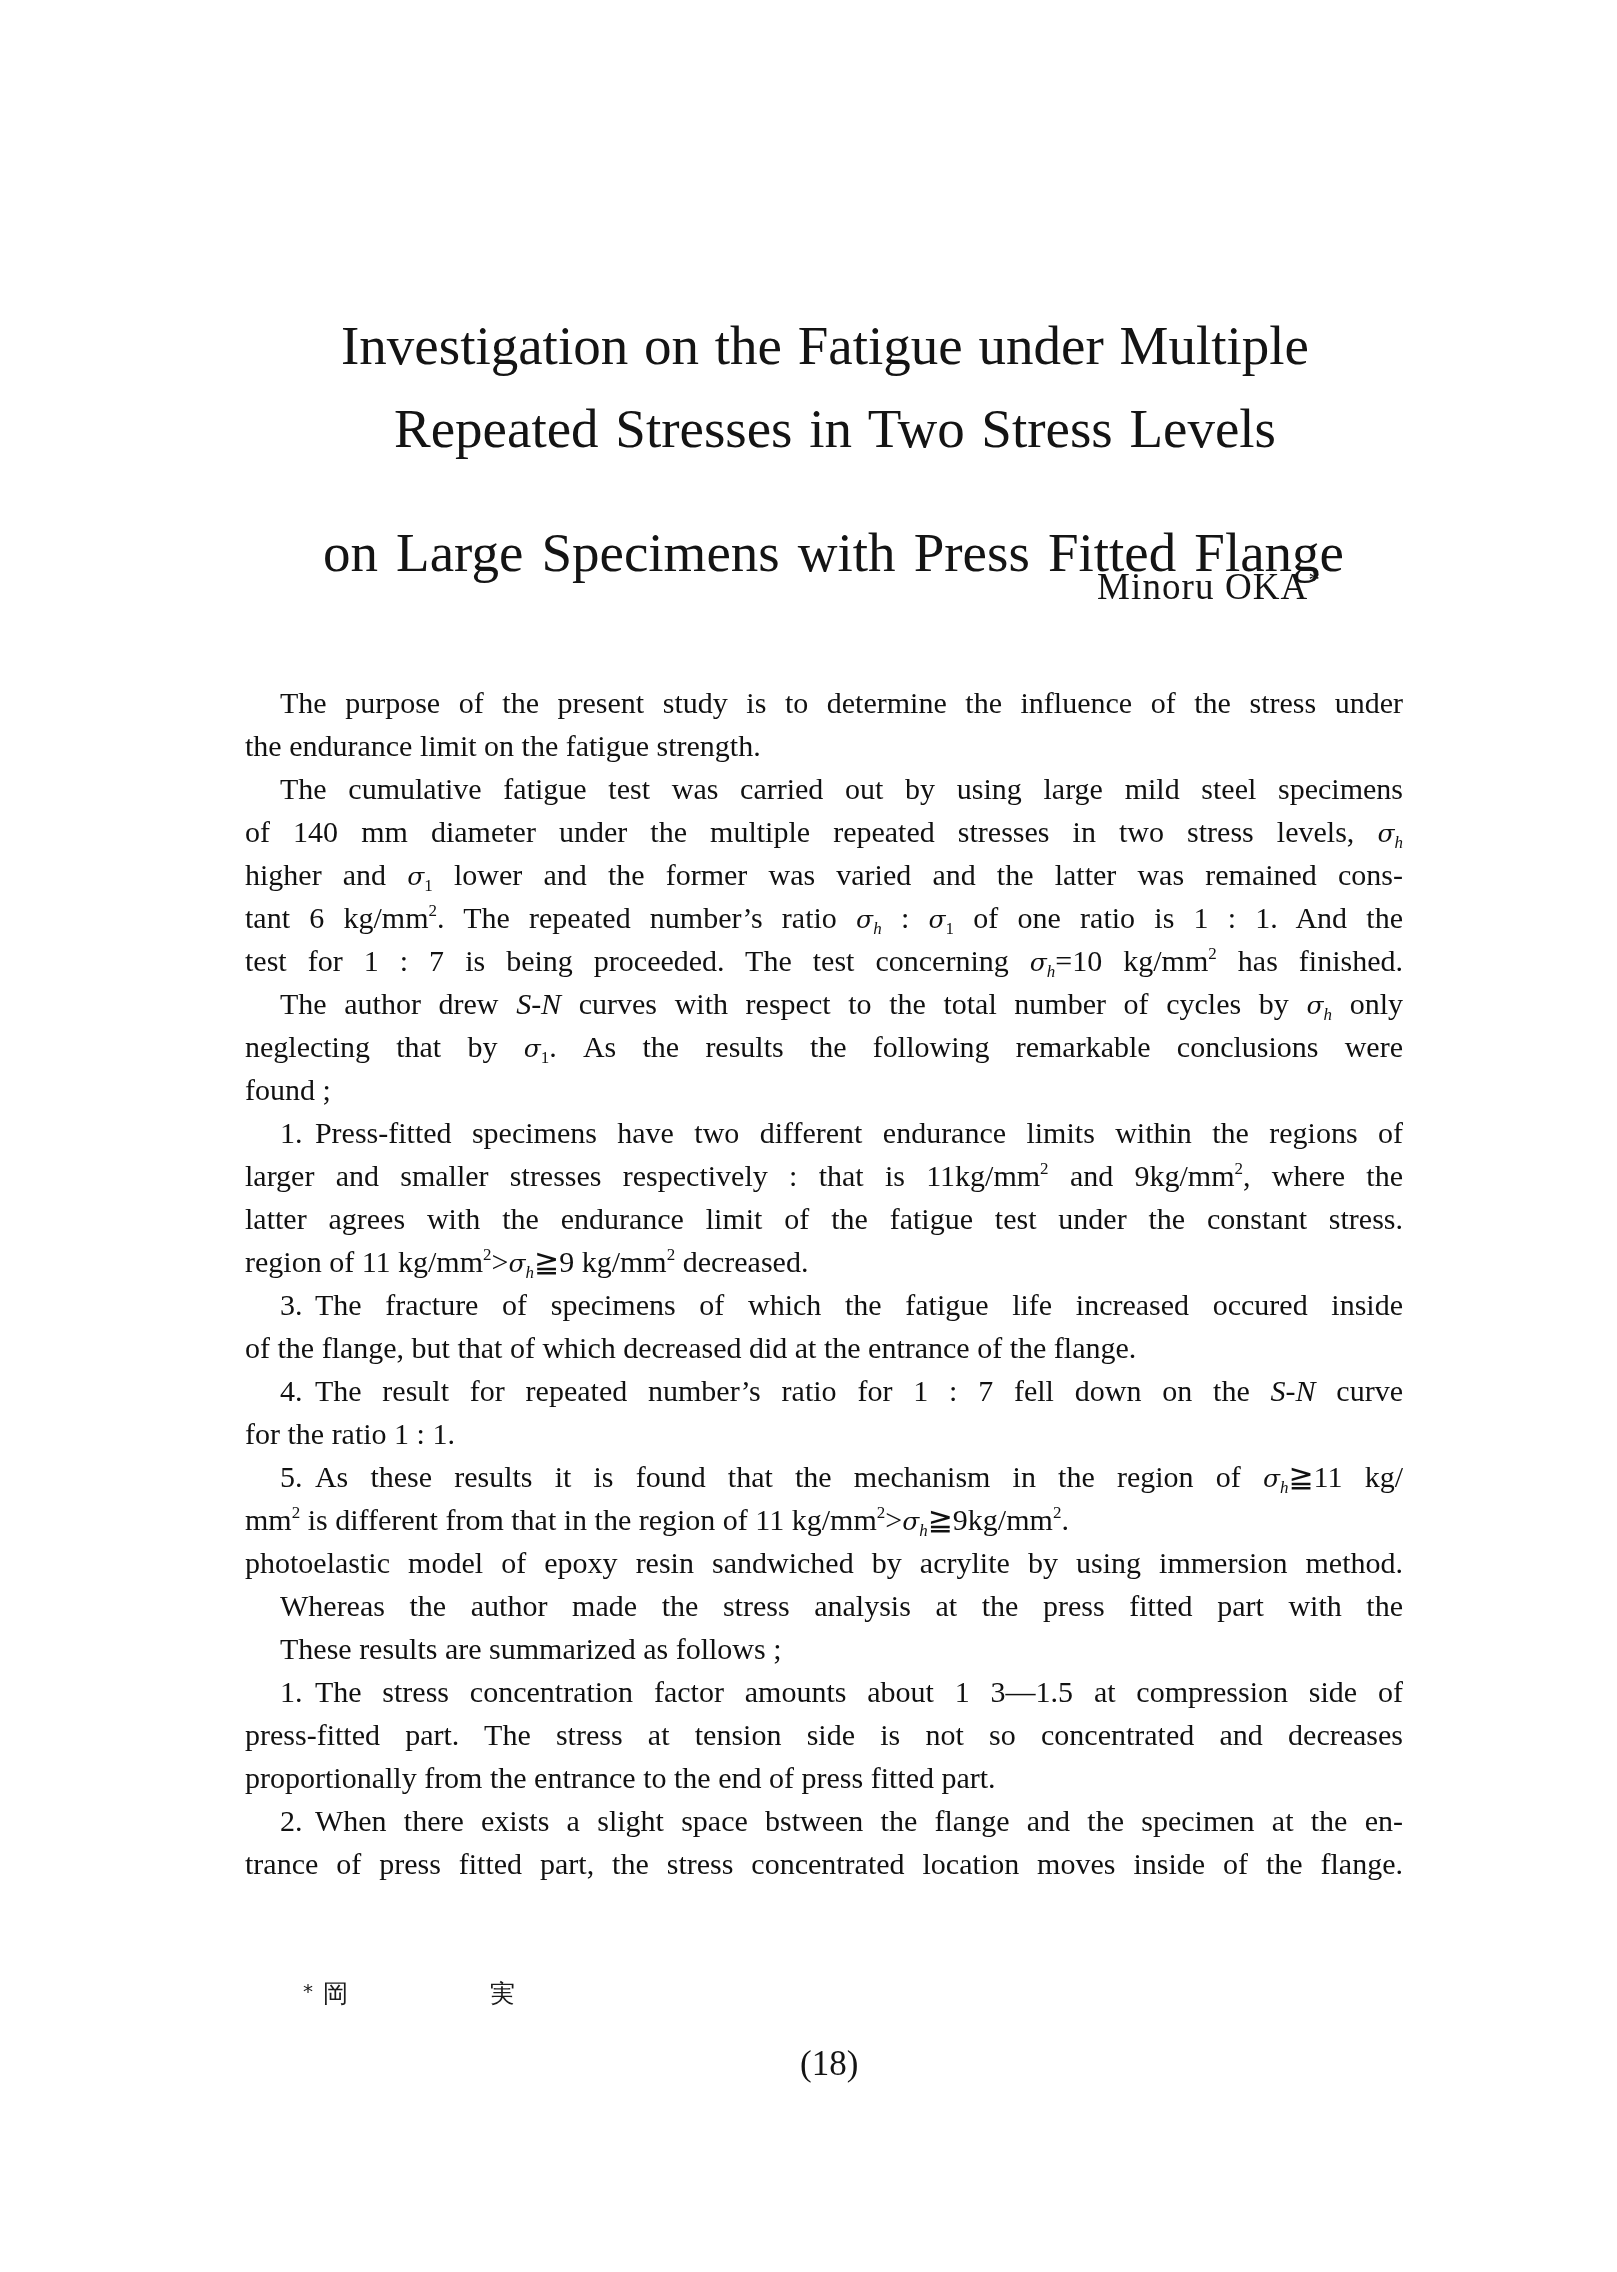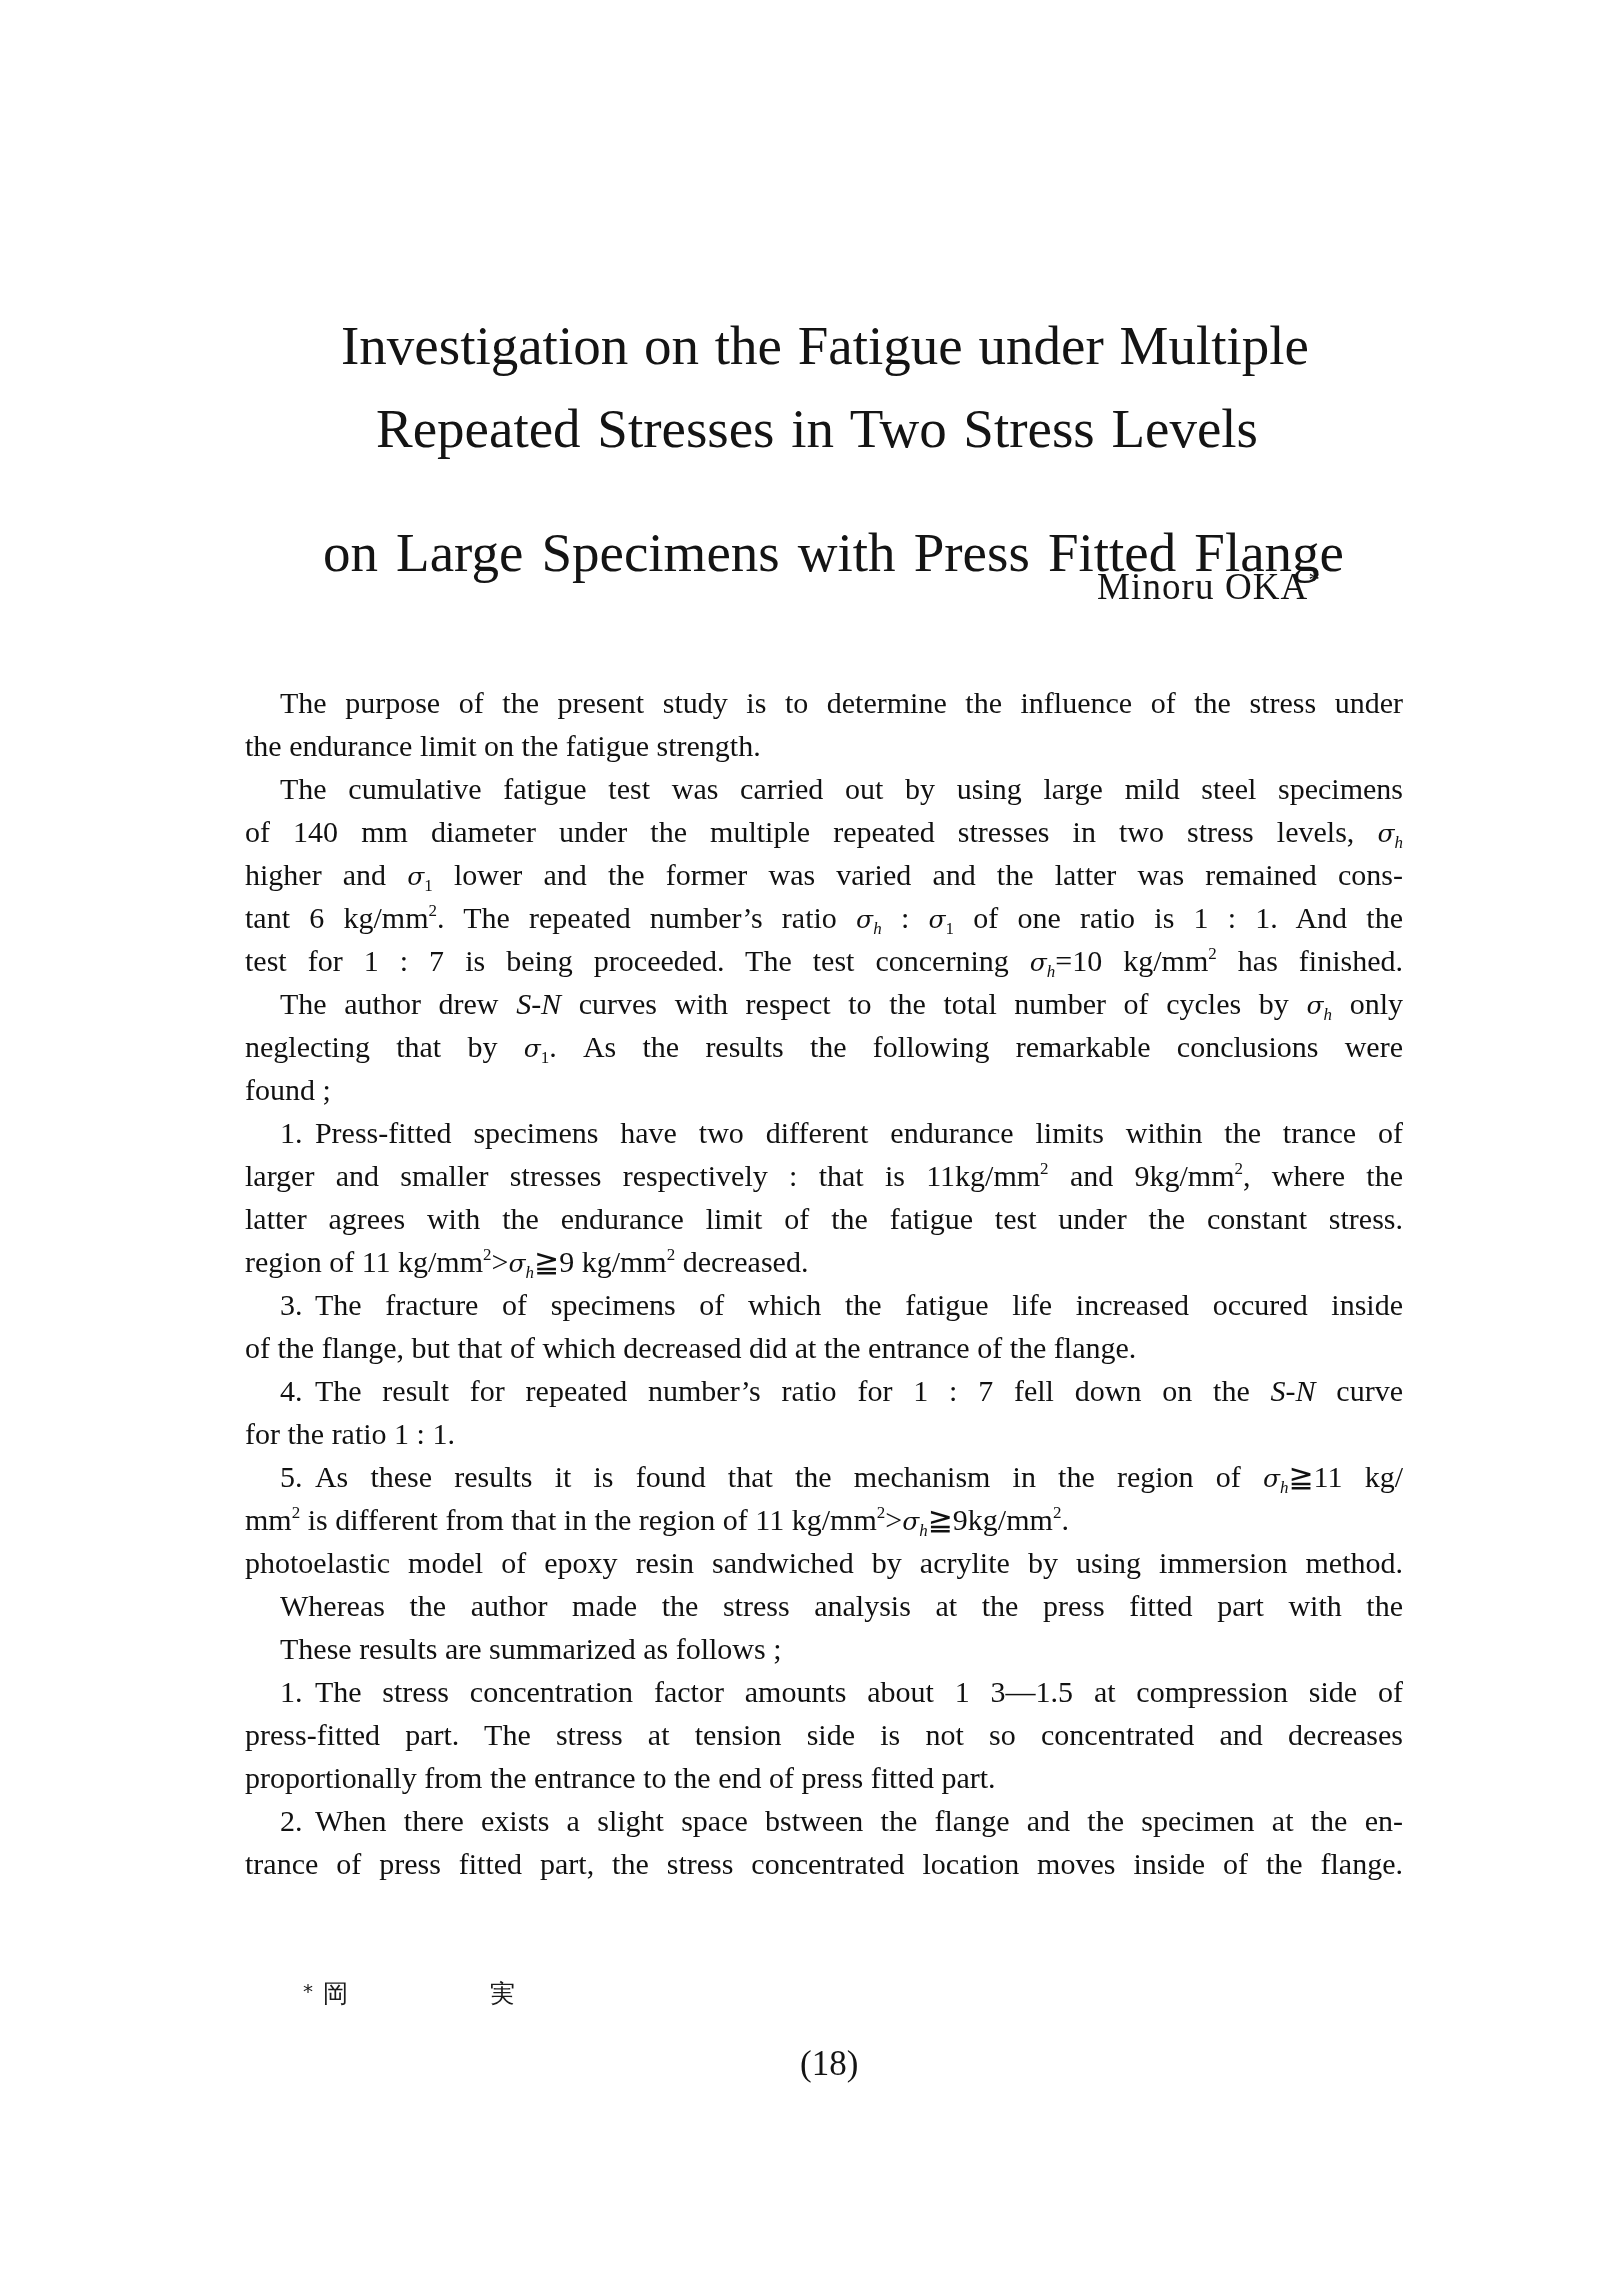--- a/index.html
+++ b/index.html
@@ -1,21 +1,21 @@
 <!DOCTYPE html>
 <html style="font-size:9px"><head>
 <meta charset="utf-8">
 <style>
   html, body { margin: 0; padding: 0; background: #ffffff; }
   body { width: 1617px; height: 2273px; position: relative; overflow: hidden; color: #111111; font-family: "Liberation Serif", "DejaVu Serif", serif; }
   .page { position: absolute; left: 0; top: 0; width: 1617px; height: 2273px; background: #ffffff; padding-left: 19px; }
 
   .title-line { position: absolute; font-size: 55px; line-height: 55px; white-space: nowrap; text-align: justify; text-align-last: justify; color: #141414; }
   #title-1 { left: 341px; top: 318px; width: 968px; }
-  #title-2 { left: 376px; top: 401px; width: 882px; }
+  #title-2 { left: 394px; top: 401px; width: 882px; }
   #title-3 { left: 323px; top: 485px; width: 1021px; margin-top: 40px; }
 
   .author { position: absolute; left: 1097px; top: 568px; width: 223px; font-size: 37px; line-height: 37px; white-space: nowrap; text-align: justify; text-align-last: justify; letter-spacing: 1.1px; color: #141414; }
   .author sup { font-size: 22.5px; vertical-align: 12.4px; line-height: 0; }
 
   .body { position: absolute; left: 245px; top: 681px; width: 1158px; }
   .line { position: relative; height: 43px; line-height: 43px; font-size: 30px; white-space: nowrap; overflow: visible; }
   .line.j { text-align: justify; text-align-last: justify; }
   .line.l { text-align: left; text-align-last: left; }
   .line.ind { padding-left: 35px; }
@@ -48,21 +48,21 @@
       <div class="line j ind"><span>The purpose of the present study is to determine the influence of the stress under</span></div>
       <div class="line l"><span>the endurance limit on the fatigue strength.</span></div>
       <div class="line j ind"><span>The cumulative fatigue test was carried out by using large mild steel specimens</span></div>
       <div class="line j"><span>of 140 mm diameter under the multiple repeated stresses in two stress levels, </span><span><span class="sig">σ</span><span class="sub">h</span></span></div>
       <div class="line j"><span>higher and </span><span><span class="sig">σ</span><span class="sub n">1</span></span><span> lower and the former was varied and the latter was remained cons-</span></div>
       <div class="line j"><span>tant 6 kg/mm</span><span class="sup">2</span><span>.  The repeated number’s ratio </span><span><span class="sig">σ</span><span class="sub">h</span></span><span> : </span><span><span class="sig">σ</span><span class="sub n">1</span></span><span> of one ratio is 1 : 1.  And the</span></div>
       <div class="line j"><span>test for 1 : 7 is being proceeded.  The test concerning </span><span><span class="sig">σ</span><span class="sub">h</span></span><span>=10 kg/mm</span><span class="sup">2</span><span> has finished.</span></div>
       <div class="line j ind"><span>The author drew </span><span class="it">S-N</span><span> curves with respect to the total number of cycles by </span><span><span class="sig">σ</span><span class="sub">h</span></span><span> only</span></div>
       <div class="line j"><span>neglecting that by </span><span><span class="sig">σ</span><span class="sub n">1</span></span><span>.  As the results the following remarkable conclusions were</span></div>
       <div class="line l"><span>found ;</span></div>
-      <div class="line j ind"><span class="seg-num">1.</span><span>Press-fitted specimens have two different endurance limits within the trance of</span></div>
+      <div class="line j ind"><span class="seg-num">1.</span><span>Press-fitted specimens have two different endurance limits within the regions of</span></div>
       <div class="line j"><span>larger and smaller stresses respectively : that is 11kg/mm</span><span class="sup">2</span><span> and 9kg/mm</span><span class="sup">2</span><span>, where the</span></div>
       <div class="line j"><span>latter agrees with the endurance limit of the fatigue test under the constant stress.</span></div>
       <div class="line l"><span>region of 11 kg/mm</span><span class="sup">2</span><span>&gt;</span><span><span class="sig">σ</span><span class="sub">h</span></span><span>≧9 kg/mm</span><span class="sup">2</span><span> decreased.</span></div>
       <div class="line j ind"><span class="seg-num">3.</span><span>The fracture of specimens of which the fatigue life increased occured inside</span></div>
       <div class="line l"><span>of the flange, but that of which decreased did at the entrance of the flange.</span></div>
       <div class="line j ind"><span class="seg-num">4.</span><span>The result for repeated number’s ratio for 1 : 7 fell down on the </span><span class="it">S-N</span><span> curve</span></div>
       <div class="line l"><span>for the ratio 1 : 1.</span></div>
       <div class="line j ind"><span class="seg-num">5.</span><span>As these results it is found that the mechanism in the region of  </span><span><span class="sig">σ</span><span class="sub">h</span></span><span>≧11 kg/</span></div>
       <div class="line l"><span>mm</span><span class="sup">2</span><span> is different from that in the region of 11 kg/mm</span><span class="sup">2</span><span>&gt;</span><span><span class="sig">σ</span><span class="sub">h</span></span><span>≧9kg/mm</span><span class="sup">2</span><span>.</span></div>
       <div class="line j"><span>photoelastic model of epoxy resin sandwiched by acrylite by using immersion method.</span></div>

